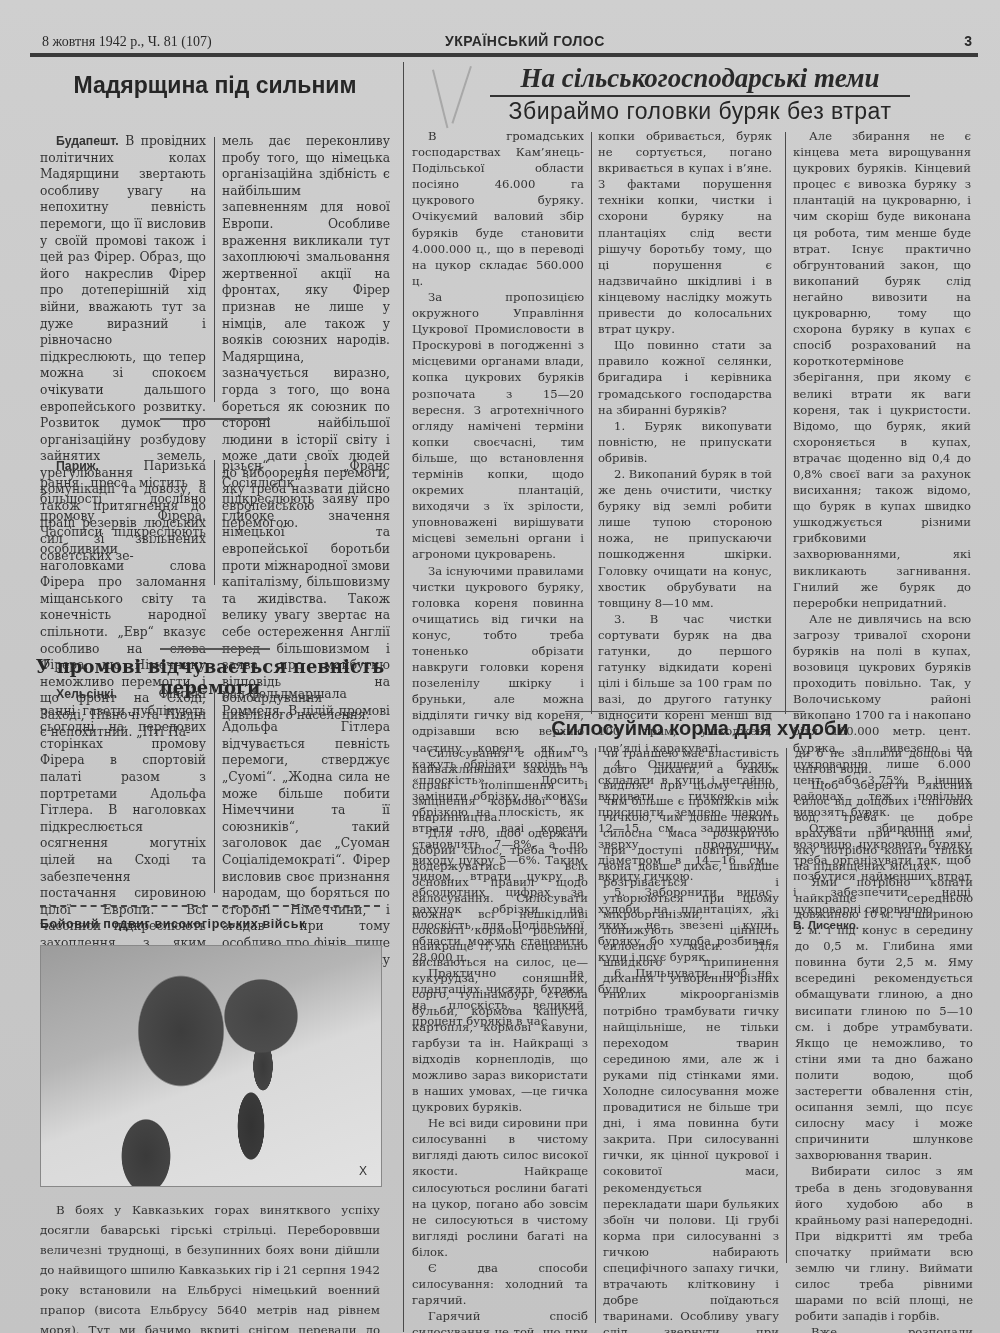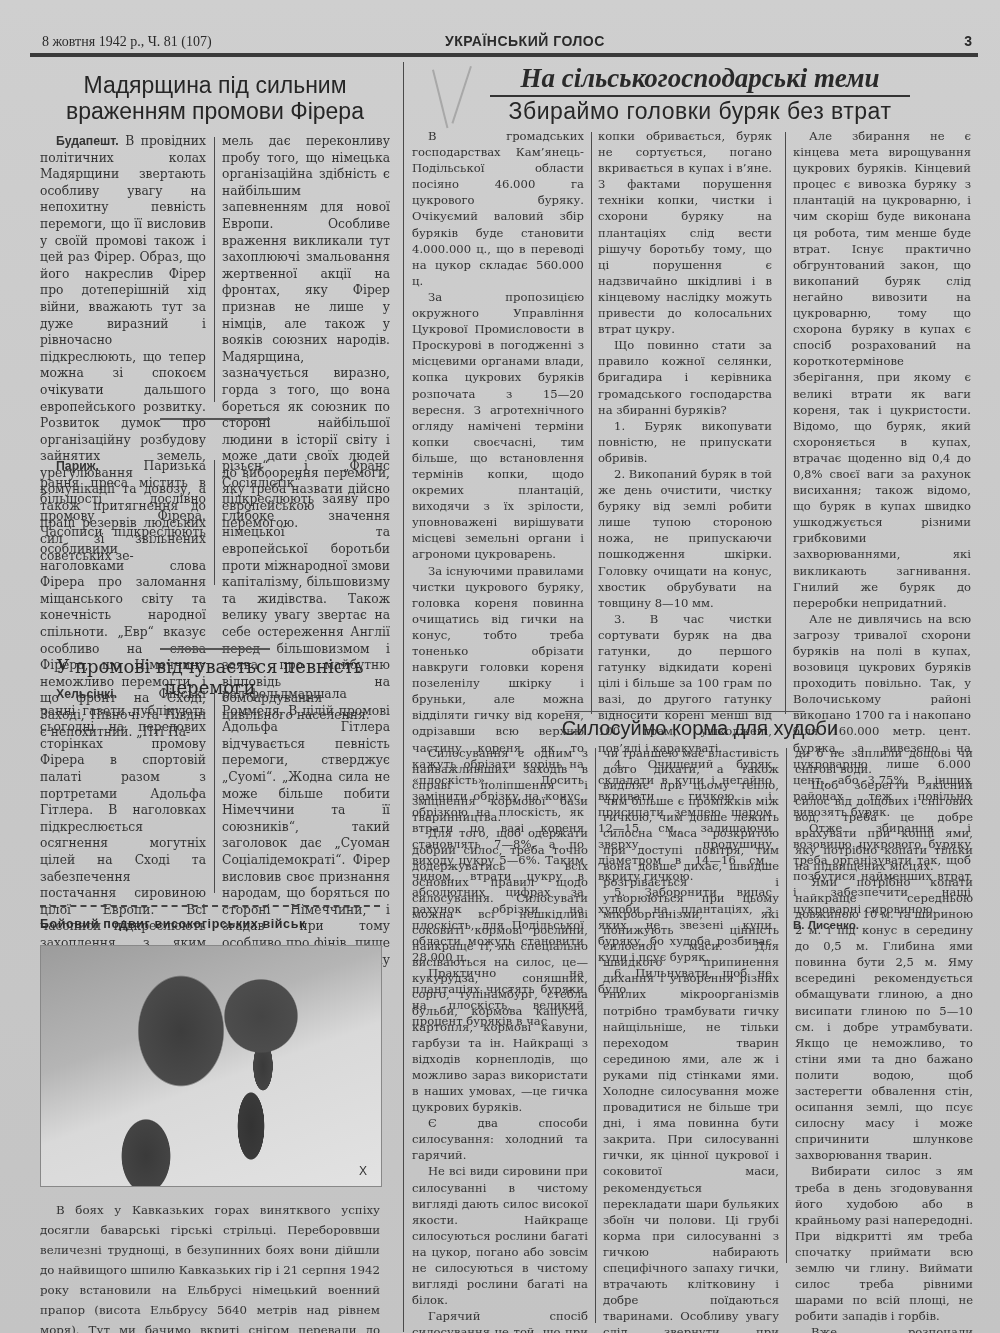--- a/index.html
+++ b/index.html
@@ -20,21 +20,21 @@
   }
   .masthead .left { position:absolute; left:12px; top:4px; font-family:"Liberation Serif", serif; font-size:14px; }
   .masthead .center { position:absolute; left:415px; top:3px; font-weight:bold; font-size:14px; letter-spacing:0.5px; }
   .masthead .right { position:absolute; right:6px; top:3px; font-weight:bold; font-size:14px; }
   .rule-top { position:absolute; left:30px; top:53px; width:948px; height:4px; background:#3a3a3a; }
   .vrule { position:absolute; width:1px; background:#4a4a4a; }
   .hsep { position:absolute; height:2px; background:#555; }
 
   .headline {
     position:absolute; text-align:center; font-family:"Liberation Sans", sans-serif;
-    font-weight:normal; color:#262626; line-height:1.15;
+    font-weight:bold; color:#262626; line-height:1.15;
   }
   .col {
     position:absolute; font-size:12.3px; line-height:16.6px; text-align:justify;
     font-family:"DejaVu Serif", serif; color:#333;
     hyphens:auto;
   }
   .col p { margin:0; text-indent:16px; }
   .col p.noind { text-indent:0; }
   .col .city { font-family:"Liberation Sans", sans-serif; font-weight:bold; }
   .signature { font-family:"Liberation Sans", sans-serif; font-weight:bold; text-align:left; padding-right:10px; text-indent:0 !important; }
@@ -79,21 +79,20 @@
   </div>
   <div class="rule-top"></div>
 
   <div class="vrule" style="left:403px; top:62px; height:1270px;"></div>
 
   <div class="pencil" style="left:432px; top:70px; height:60px; transform:rotate(-14deg);"></div>
   <div class="pencil" style="left:470px; top:66px; height:60px; transform:rotate(18deg);"></div>
 
   <div class="headline" style="left:40px; top:72px; width:350px; font-size:23px;">
     <div>Мадярщина під сильним</div>
-    <div>враженням промови Фірера</div>
   </div>
   <div class="col" style="left:40px; top:133px; width:166px;">
     <p><span class="city">Будапешт.</span> <span>В провідних політичних колах Мадярщини звертають особливу увагу на непохитну певність перемоги, що її висловив у своїй промові також і цей раз Фірер. Образ, що його накреслив Фірер про дотеперішній хід війни, вважають тут за дуже виразний і рівночасно підкреслюють, що тепер можна зі спокоєм очікувати дальшого европейського розвитку. Розвиток думок про організаційну розбудову зайнятих земель, урегулювання комунікації та довозу, а також притягнення до праці резервів людських сил зі звільнених советських зе-</span></p>
   </div>
   <div class="vrule" style="left:214px; top:137px; height:265px;"></div>
   <div class="col" style="left:222px; top:133px; width:168px;">
     <p class="noind">мель дає переконливу пробу того, що німецька організаційна здібність є найбільшим запевненням для нової Европи. Особливе враження викликали тут захоплюючі змальовання жертвенної акції на фронтах, яку Фірер признав не лише у німців, але також у вояків союзних народів. Мадярщина, зазначується виразно, горда з того, що вона бореться як союзник по стороні найбільшої людини в історії світу і може дати своїх людей до вибоорення перемоги, яку треба назвати дійсно европейською перемогою.</p>
   </div>
   <div class="hsep" style="left:160px; top:418px; width:110px;"></div>
 
@@ -152,22 +151,22 @@
     <p>Отже збирання і возовицю цукрового буряку треба організувати так, щоб позбутися найменших втрат і забезпечити наші цукроварні сировиною.</p>
     <p class="signature">В. Лисенко.</p>
   </div>
   <div class="hsep" style="left:565px; top:711px; width:240px; height:1px;"></div>
 
   <div class="headline" style="left:420px; top:717px; width:560px; font-size:20px;">Силосуймо корма для худоби</div>
 
   <div class="col" style="left:412px; top:745px; width:176px; font-size:11.6px; line-height:16.1px;">
     <p>Силосування є одним з найважливіших заходів в справі поліпшення і зміцнення кормової бази тваринництва.</p>
     <p>Для того, щоб одержати добрий силос, треба точно додержуватись всіх основних правил щодо силосування. Силосувати можна всі нешкідливі соковиті кормові рослини, найкраще ті, які спеціально висіваються на силос, це—кукурудза, соняшник, сорго, тупінамбург, стебла бульби, кормова капуста, картопля, кормові кавуни, гарбузи та ін. Найкращі з відходів корнеплодів, що можливо зараз використати в наших умовах, —це гичка цукрових буряків.</p>
+    <p>Не всі види сировини при силосуванні в чистому вигляді дають силос високої якости. Найкраще силосуються рослини багаті на цукор, погано або зовсім не силосуються в чистому вигляді рослини багаті на білок.</p>
     <p>Є два способи силосування: холодний та гарячий.</p>
-    <p>Не всі види сировини при силосуванні в чистому вигляді дають силос високої якости. Найкраще силосуються рослини багаті на цукор, погано або зовсім не силосуються в чистому вигляді рослини багаті на білок.</p>
     <p>Гарячий спосіб силосування це той, що при доступі температури і повітря маса силосується протягом 7—15 днів. В яму чи в траншею накидається повно силосної маси, де через деякий час вона не закрита, а осідає, потім знову докидається, поки яма не стає повною.</p>
 
   </div>
   <div class="vrule" style="left:595px; top:748px; height:575px;"></div>
   <div class="col" style="left:603px; top:745px; width:176px; font-size:11.6px; line-height:16.1px;">
     <p class="noind">чи траншею має властивість довго дихати, а також виділяє при цьому тепло, чим більше є проміжків між гичкою, чим довше лежить силосна маса розкритою при доступі повітря, тим вона довше дихає, швидше розгрівається і утворюються при цьому мікроорганізми, які понижують цінність силосної маси. Для швидкого припинення дихання і утворення різних гнилих мікроорганізмів потрібно трамбувати гичку найщільніше, не тільки переходом тварин серединою ями, але ж і руками під стінками ями. Холодне силосування може провадитися не більше три дні, і яма повинна бути закрита. При силосуванні гички, як цінної цукрової і соковитої маси, рекомендується перекладати шари бульяких збоїн чи полови. Ці грубі корма при силосуванні з гичкою набирають специфічного запаху гички, втрачають клітковину і добре поїдаються тваринами. Особливу увагу слід звернути при силосуванні на вивершення гичкової маси.</p>
 
   </div>
   <div class="vrule" style="left:786px; top:748px; height:515px;"></div>
   <div class="col" style="left:795px; top:745px; width:178px; font-size:11.6px; line-height:16.1px;">

